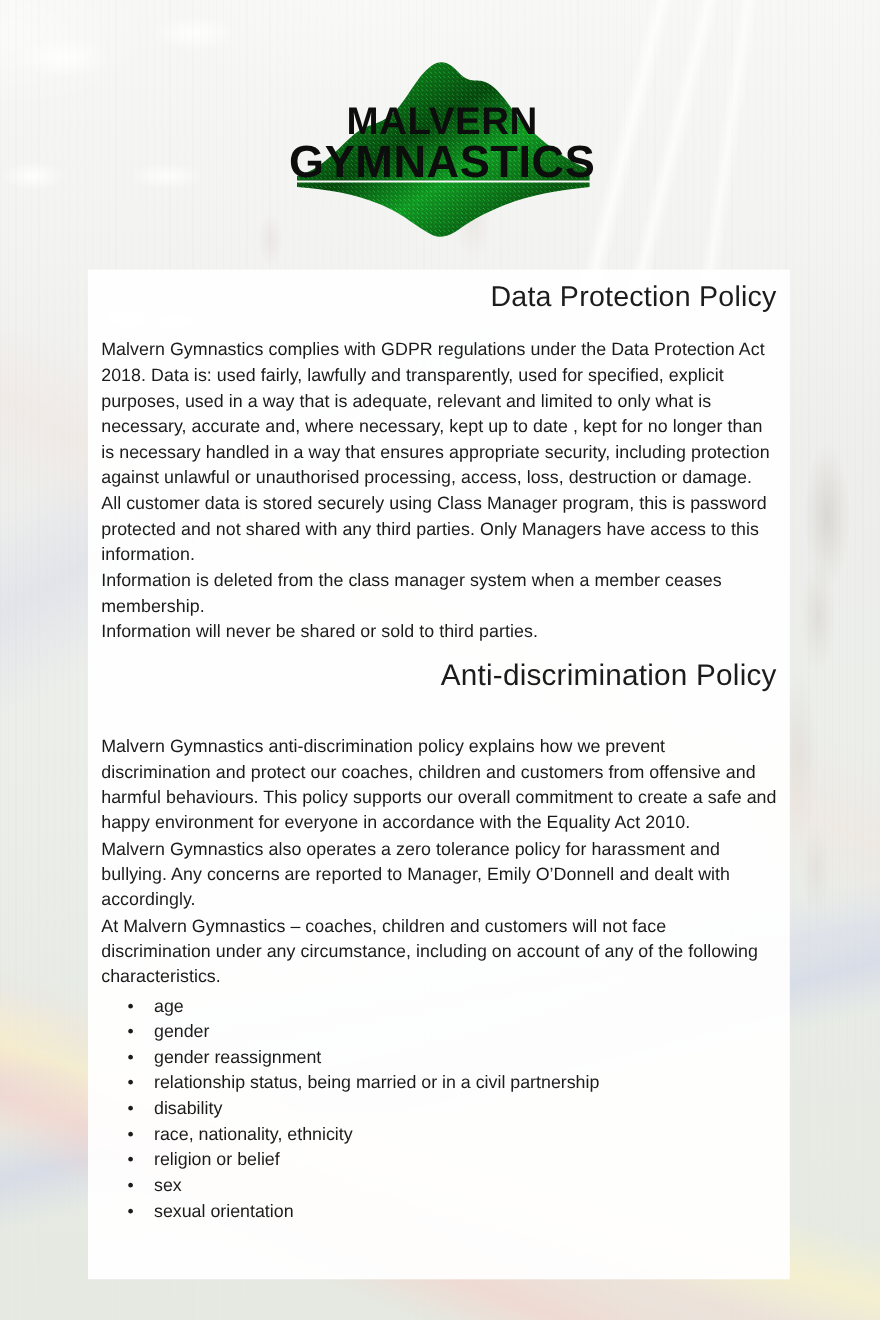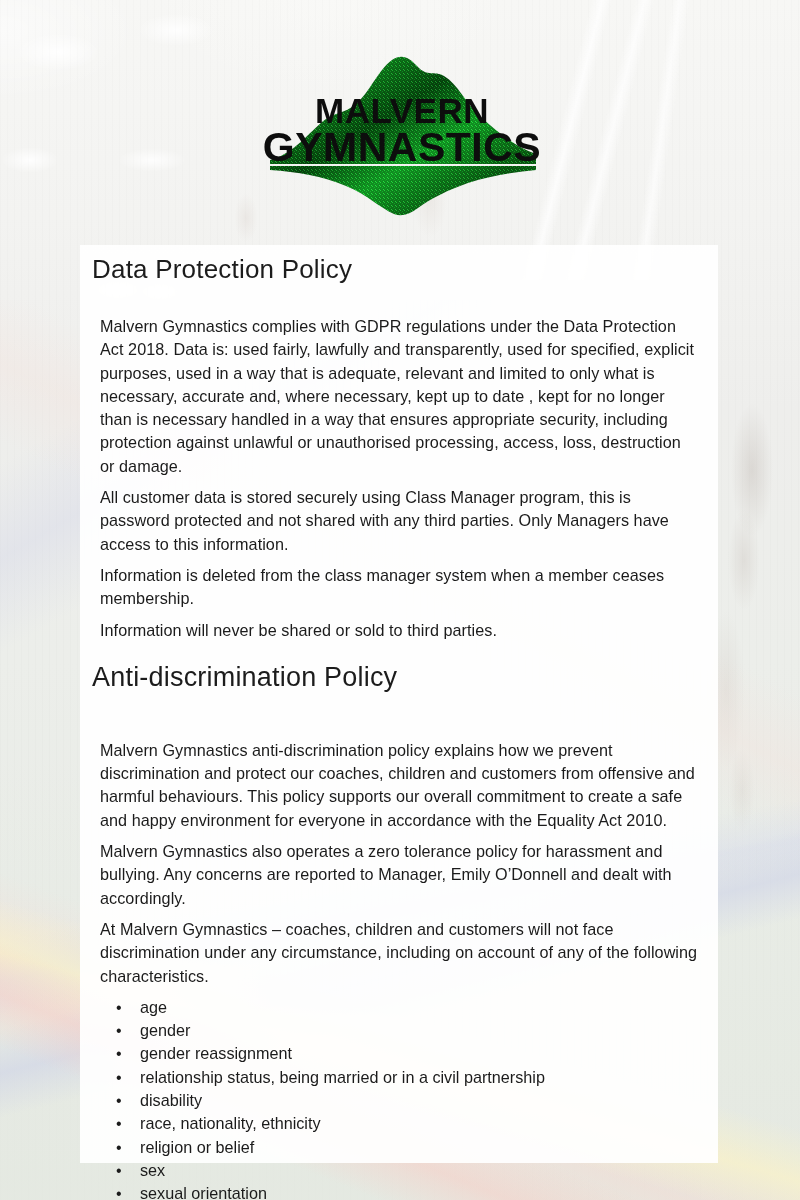--- a/index.html
+++ b/index.html
@@ -116,38 +116,38 @@
     position:absolute;
     left:80px; top:245px;
     width:638px; height:918px;
     background:rgba(255,255,255,.93);
     padding:0 12px;
   }
 
   h1.doc-title {
     font-weight:400;
     font-size:26px;
-    text-align:left;
+    text-align:right;
     color:#1c1c1c;
     letter-spacing:.2px;
     padding-top:9px;
   }
   h1.doc-title.second {
     font-size:27px;
     padding-top:12px;
     margin-bottom:2px;
   }
 
   .body-text {
     font-size:16.2px;
     line-height:23.3px;
     color:#1b1b1b;
     letter-spacing:.05px;
   }
-  .blk { margin:8px; }
+  .blk { margin:0; }
   .spacer-sm { height:22px; }
   .spacer-xs { height:14px; }
 
   ul.char-list {
     list-style:none;
     font-size:16.2px;
     line-height:23.3px;
     color:#1b1b1b;
     margin-top:3px;
   }

